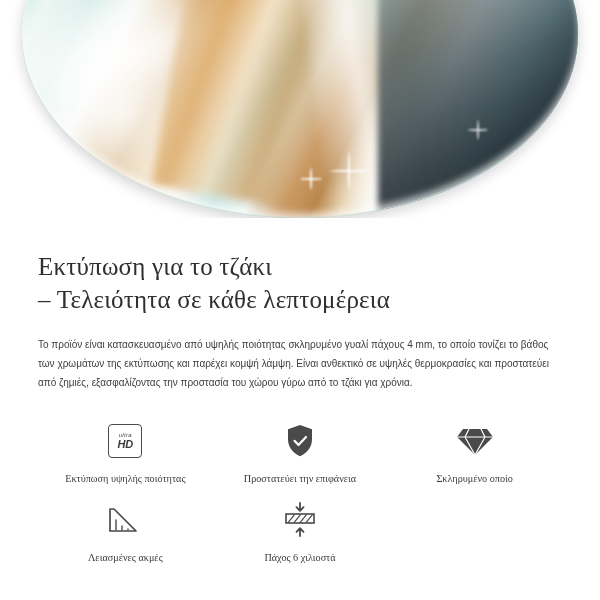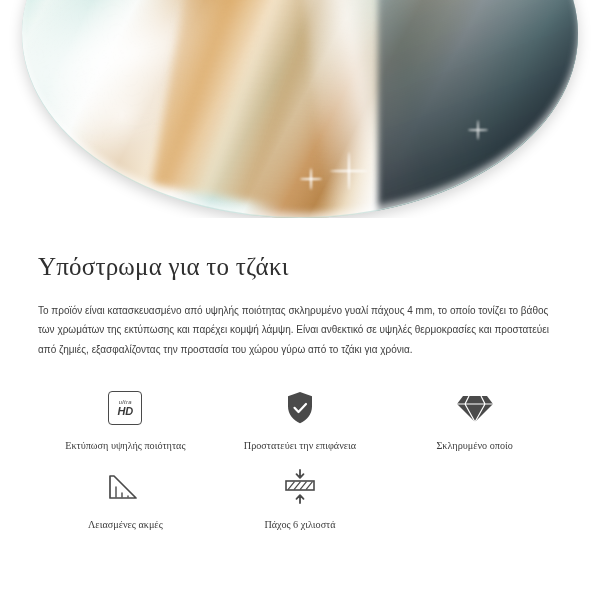--- a/index.html
+++ b/index.html
@@ -224,21 +224,22 @@
     </div>
     <div class="hero-edge"></div>
     <div class="sparkle sp1"></div>
     <div class="sparkle sp2"></div>
     <div class="sparkle sp3"></div>
   </div>
 
   <div class="content">
 
     <h1 class="headline">
-      <span>Υπόστρωμα για το τζάκι</span>
+      <span>Εκτύπωση για το τζάκι</span>
+      <span class="l2">– Τελειότητα σε κάθε λεπτομέρεια</span>
     </h1>
 
     <p class="body-copy">Το προϊόν είναι κατασκευασμένο από υψηλής ποιότητας σκληρυμένο γυαλί πάχους 4 mm, το οποίο τονίζει το βάθος των χρωμάτων της εκτύπωσης και παρέχει κομψή λάμψη. Είναι ανθεκτικό σε υψηλές θερμοκρασίες και προστατεύει από ζημιές, εξασφαλίζοντας την προστασία του χώρου γύρω από το τζάκι για χρόνια.</p>
 
     <div class="features">
 
 
       <div class="feature">
         <div class="feature-icon">
           <div class="ultrahd-badge">

